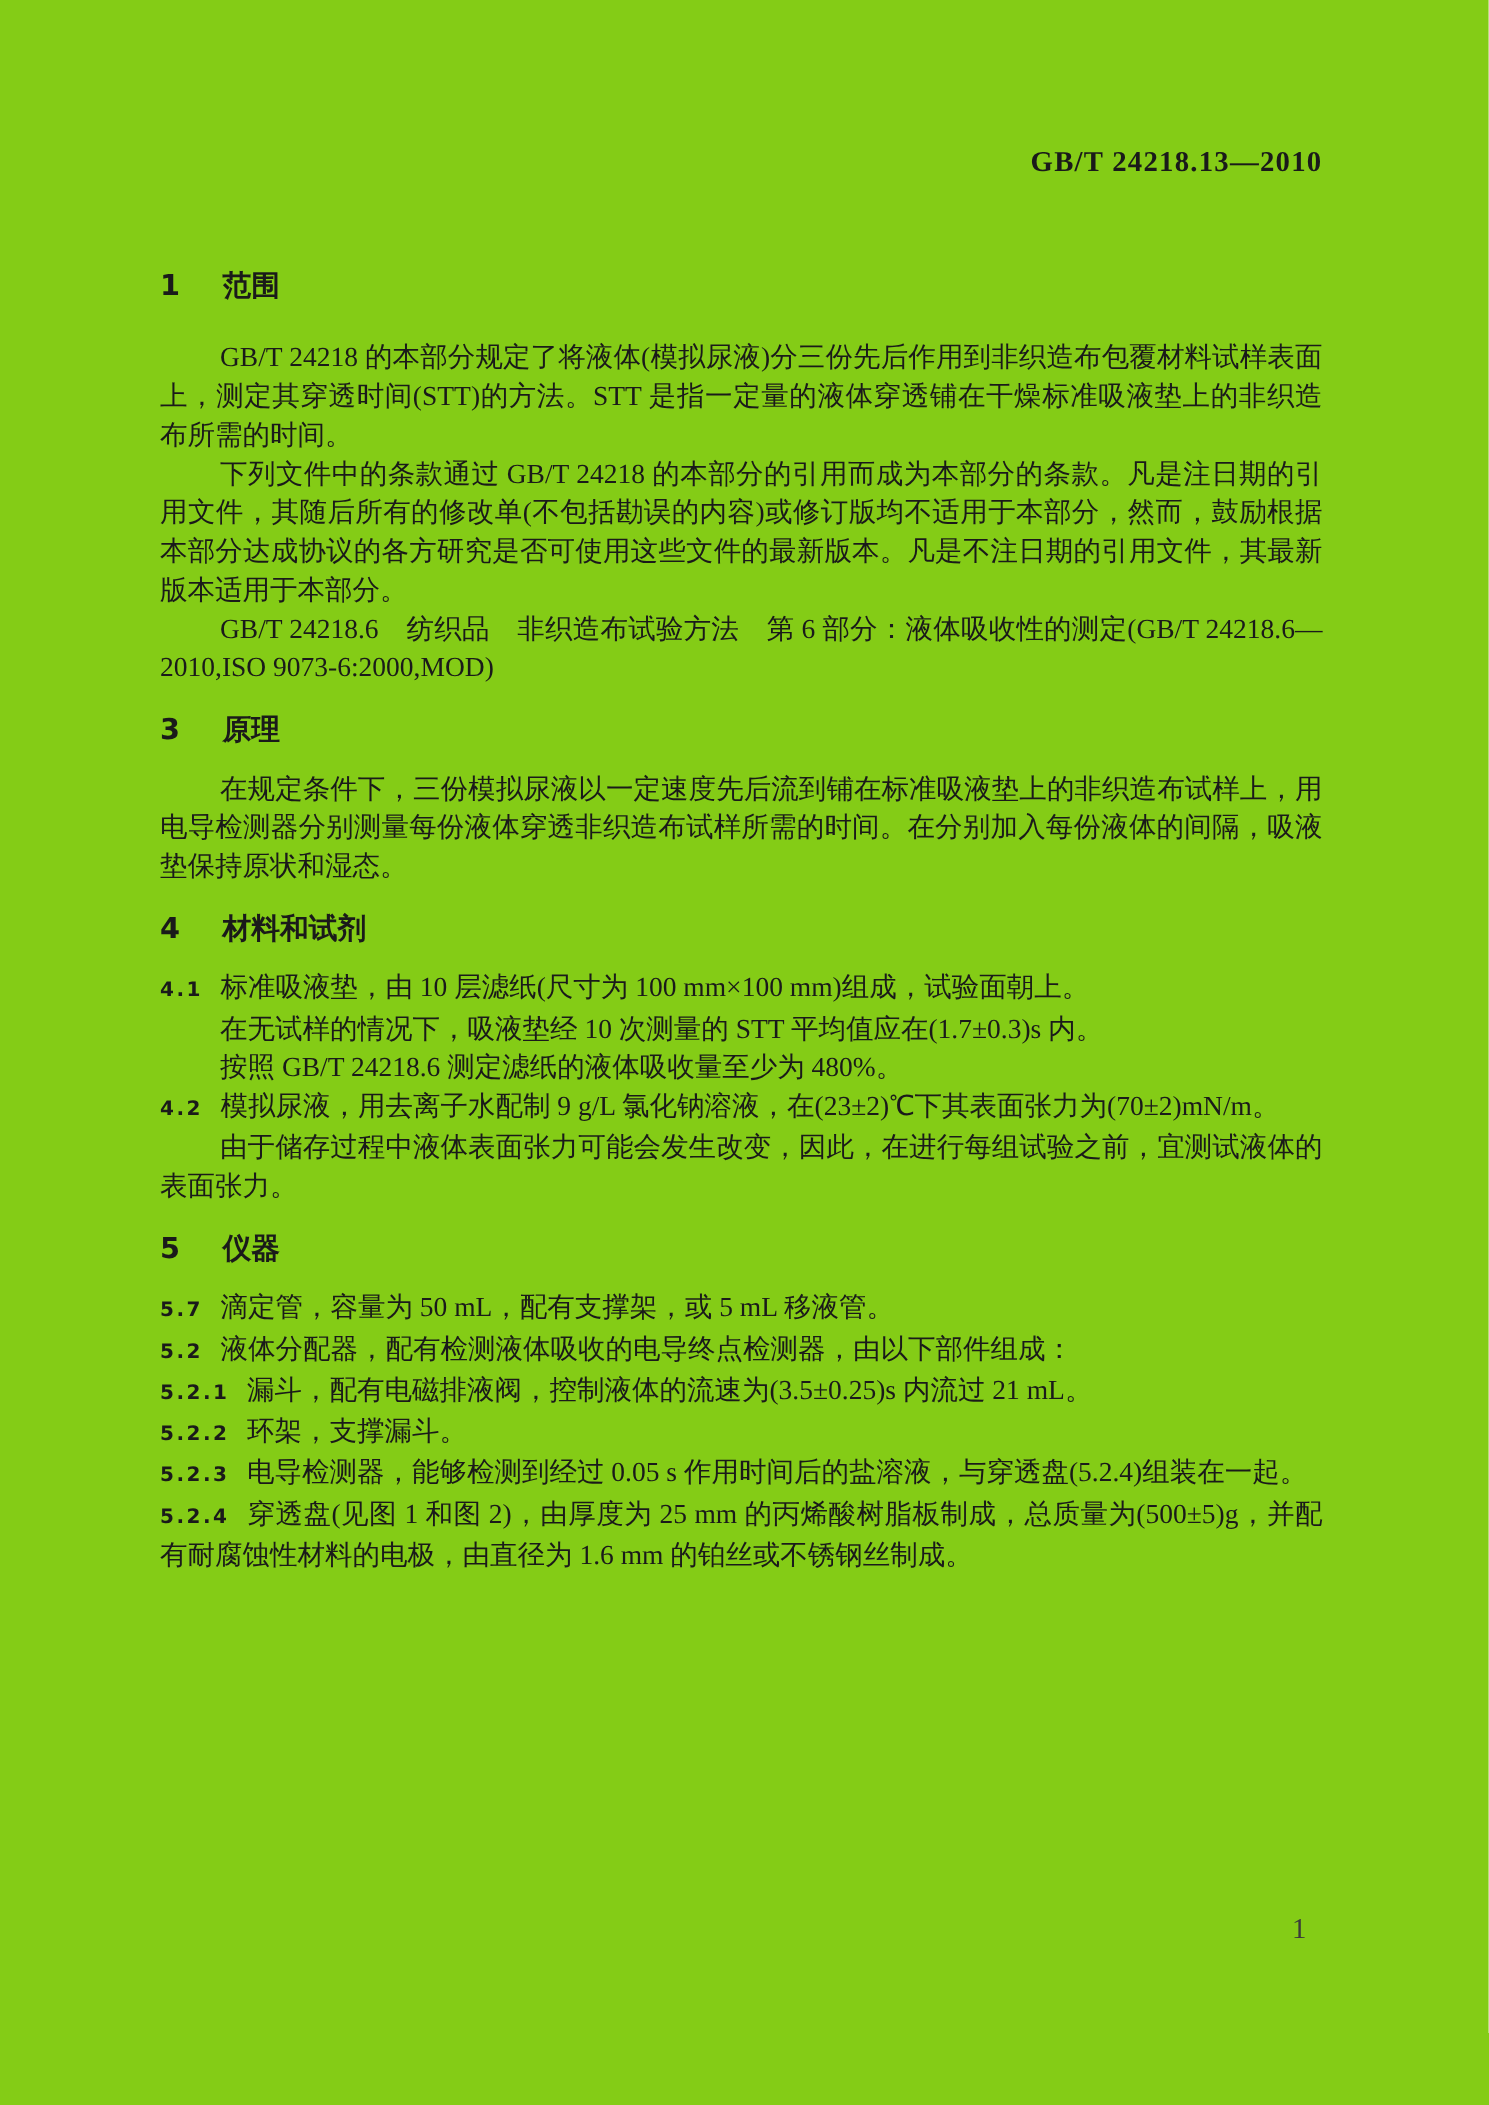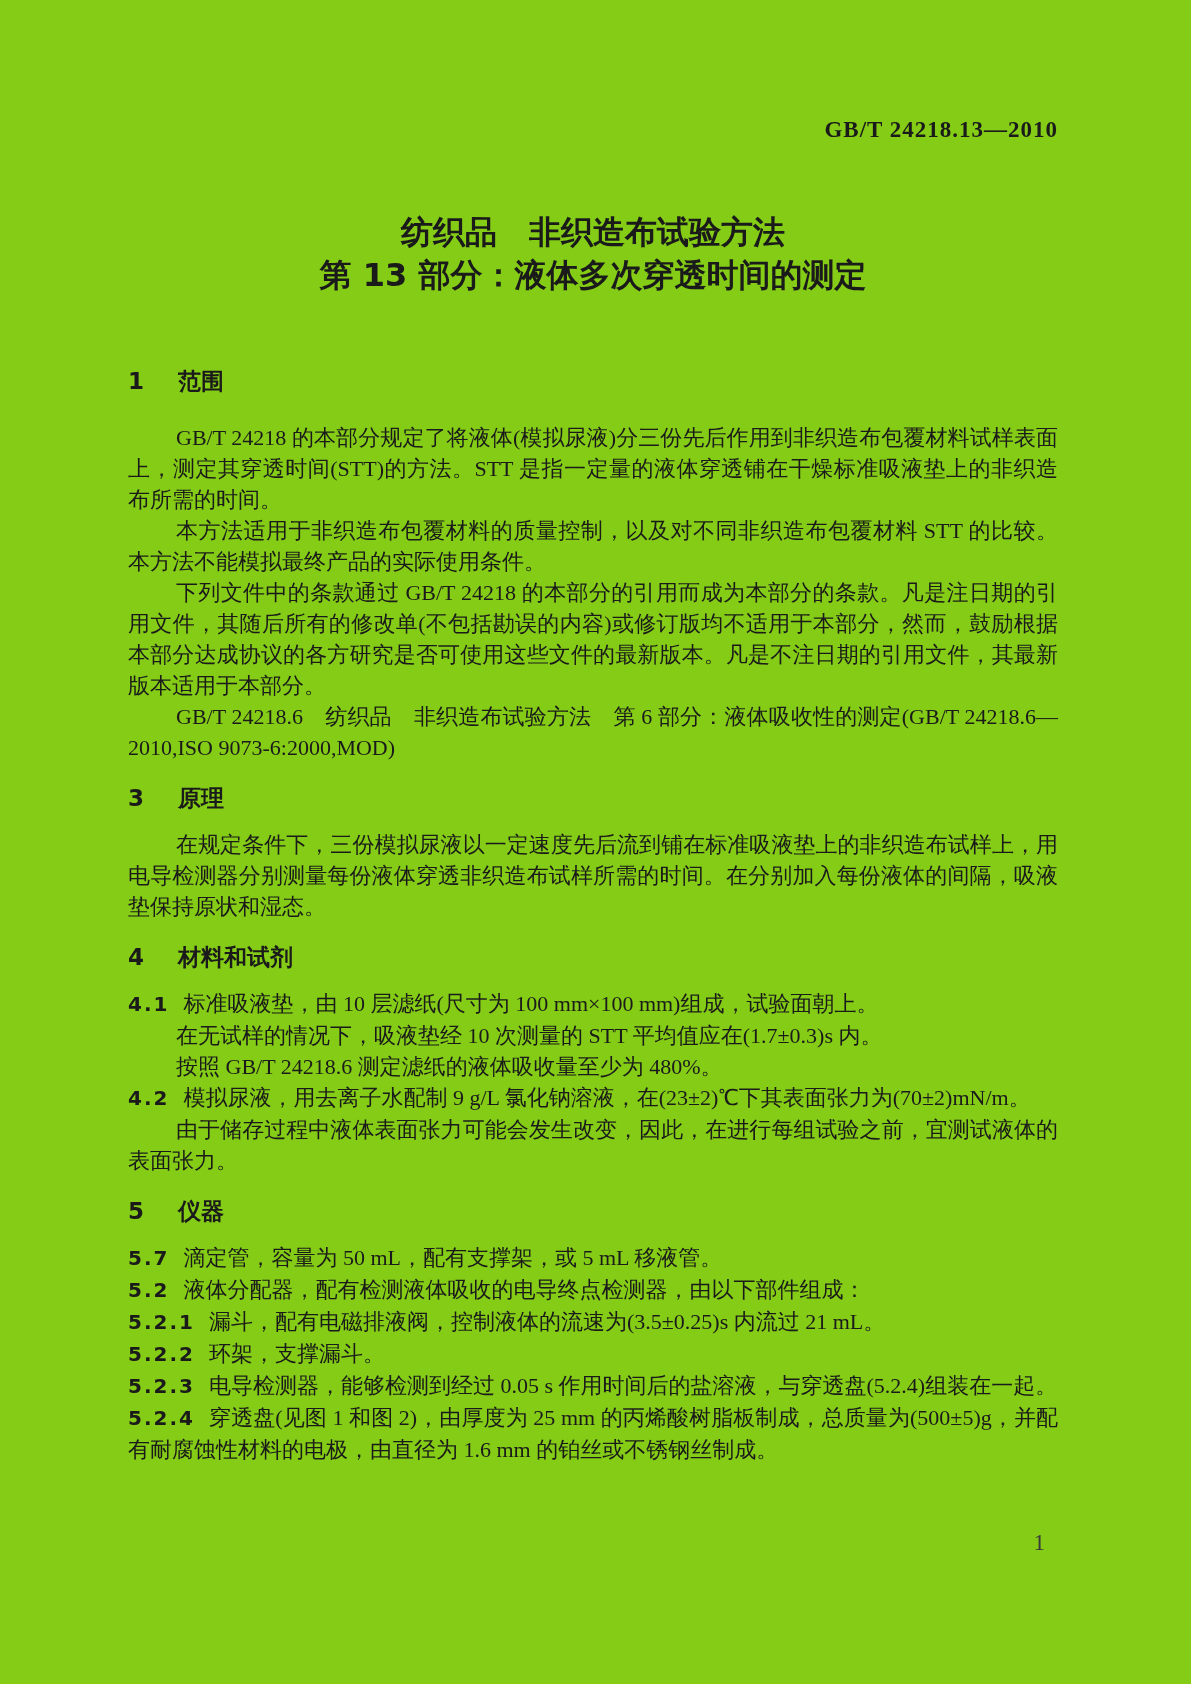--- a/index.html
+++ b/index.html
@@ -63,21 +63,21 @@
   }
   p.indent {
     text-indent: 48px;
   }
   p.clause {
     text-indent: 0;
   }
   .clause-num {
     font-family: "DejaVu Sans", sans-serif;
     font-weight: bold;
-    font-size: 20px;
+    font-size: 16px;
     letter-spacing: 2px;
     margin-right: 14px;
     white-space: nowrap;
   }
   .page-number {
     position: absolute;
     top: 1530px;
     right: 146px;
     font-family: "Liberation Serif", serif;
     font-size: 23px;
@@ -85,28 +85,23 @@
   }
 </style>
 </head>
 <body>
 
 <div class="page">
   <div class="content">
 
     <div class="doc-header">GB/T 24218.13—2010</div>
 
-    <div class="doc-title">
-      <div>纺织品　非织造布试验方法</div>
-      <div>第 13 部分：液体多次穿透时间的测定</div>
-    </div>
 
     <div class="sec-heading first"><span class="sec-num">1</span><span class="sec-title">范围</span></div>
     <p class="body indent">GB/T 24218 的本部分规定了将液体(模拟尿液)分三份先后作用到非织造布包覆材料试样表面上，测定其穿透时间(STT)的方法。STT 是指一定量的液体穿透铺在干燥标准吸液垫上的非织造布所需的时间。</p>
-    <p class="body indent">本方法适用于非织造布包覆材料的质量控制，以及对不同非织造布包覆材料 STT 的比较。本方法不能模拟最终产品的实际使用条件。</p>
 
     <p class="body indent">下列文件中的条款通过 GB/T 24218 的本部分的引用而成为本部分的条款。凡是注日期的引用文件，其随后所有的修改单(不包括勘误的内容)或修订版均不适用于本部分，然而，鼓励根据本部分达成协议的各方研究是否可使用这些文件的最新版本。凡是不注日期的引用文件，其最新版本适用于本部分。</p>
     <p class="body indent">GB/T 24218.6　纺织品　非织造布试验方法　第 6 部分：液体吸收性的测定(GB/T 24218.6—2010,ISO 9073-6:2000,MOD)</p>
 
     <div class="sec-heading"><span class="sec-num">3</span><span class="sec-title">原理</span></div>
     <p class="body indent">在规定条件下，三份模拟尿液以一定速度先后流到铺在标准吸液垫上的非织造布试样上，用电导检测器分别测量每份液体穿透非织造布试样所需的时间。在分别加入每份液体的间隔，吸液垫保持原状和湿态。</p>
 
     <div class="sec-heading"><span class="sec-num">4</span><span class="sec-title">材料和试剂</span></div>
 
     <p class="body clause"><span class="clause-num">4.1</span><span class="clause-text">标准吸液垫，由 10 层滤纸(尺寸为 100 mm×100 mm)组成，试验面朝上。</span></p>

